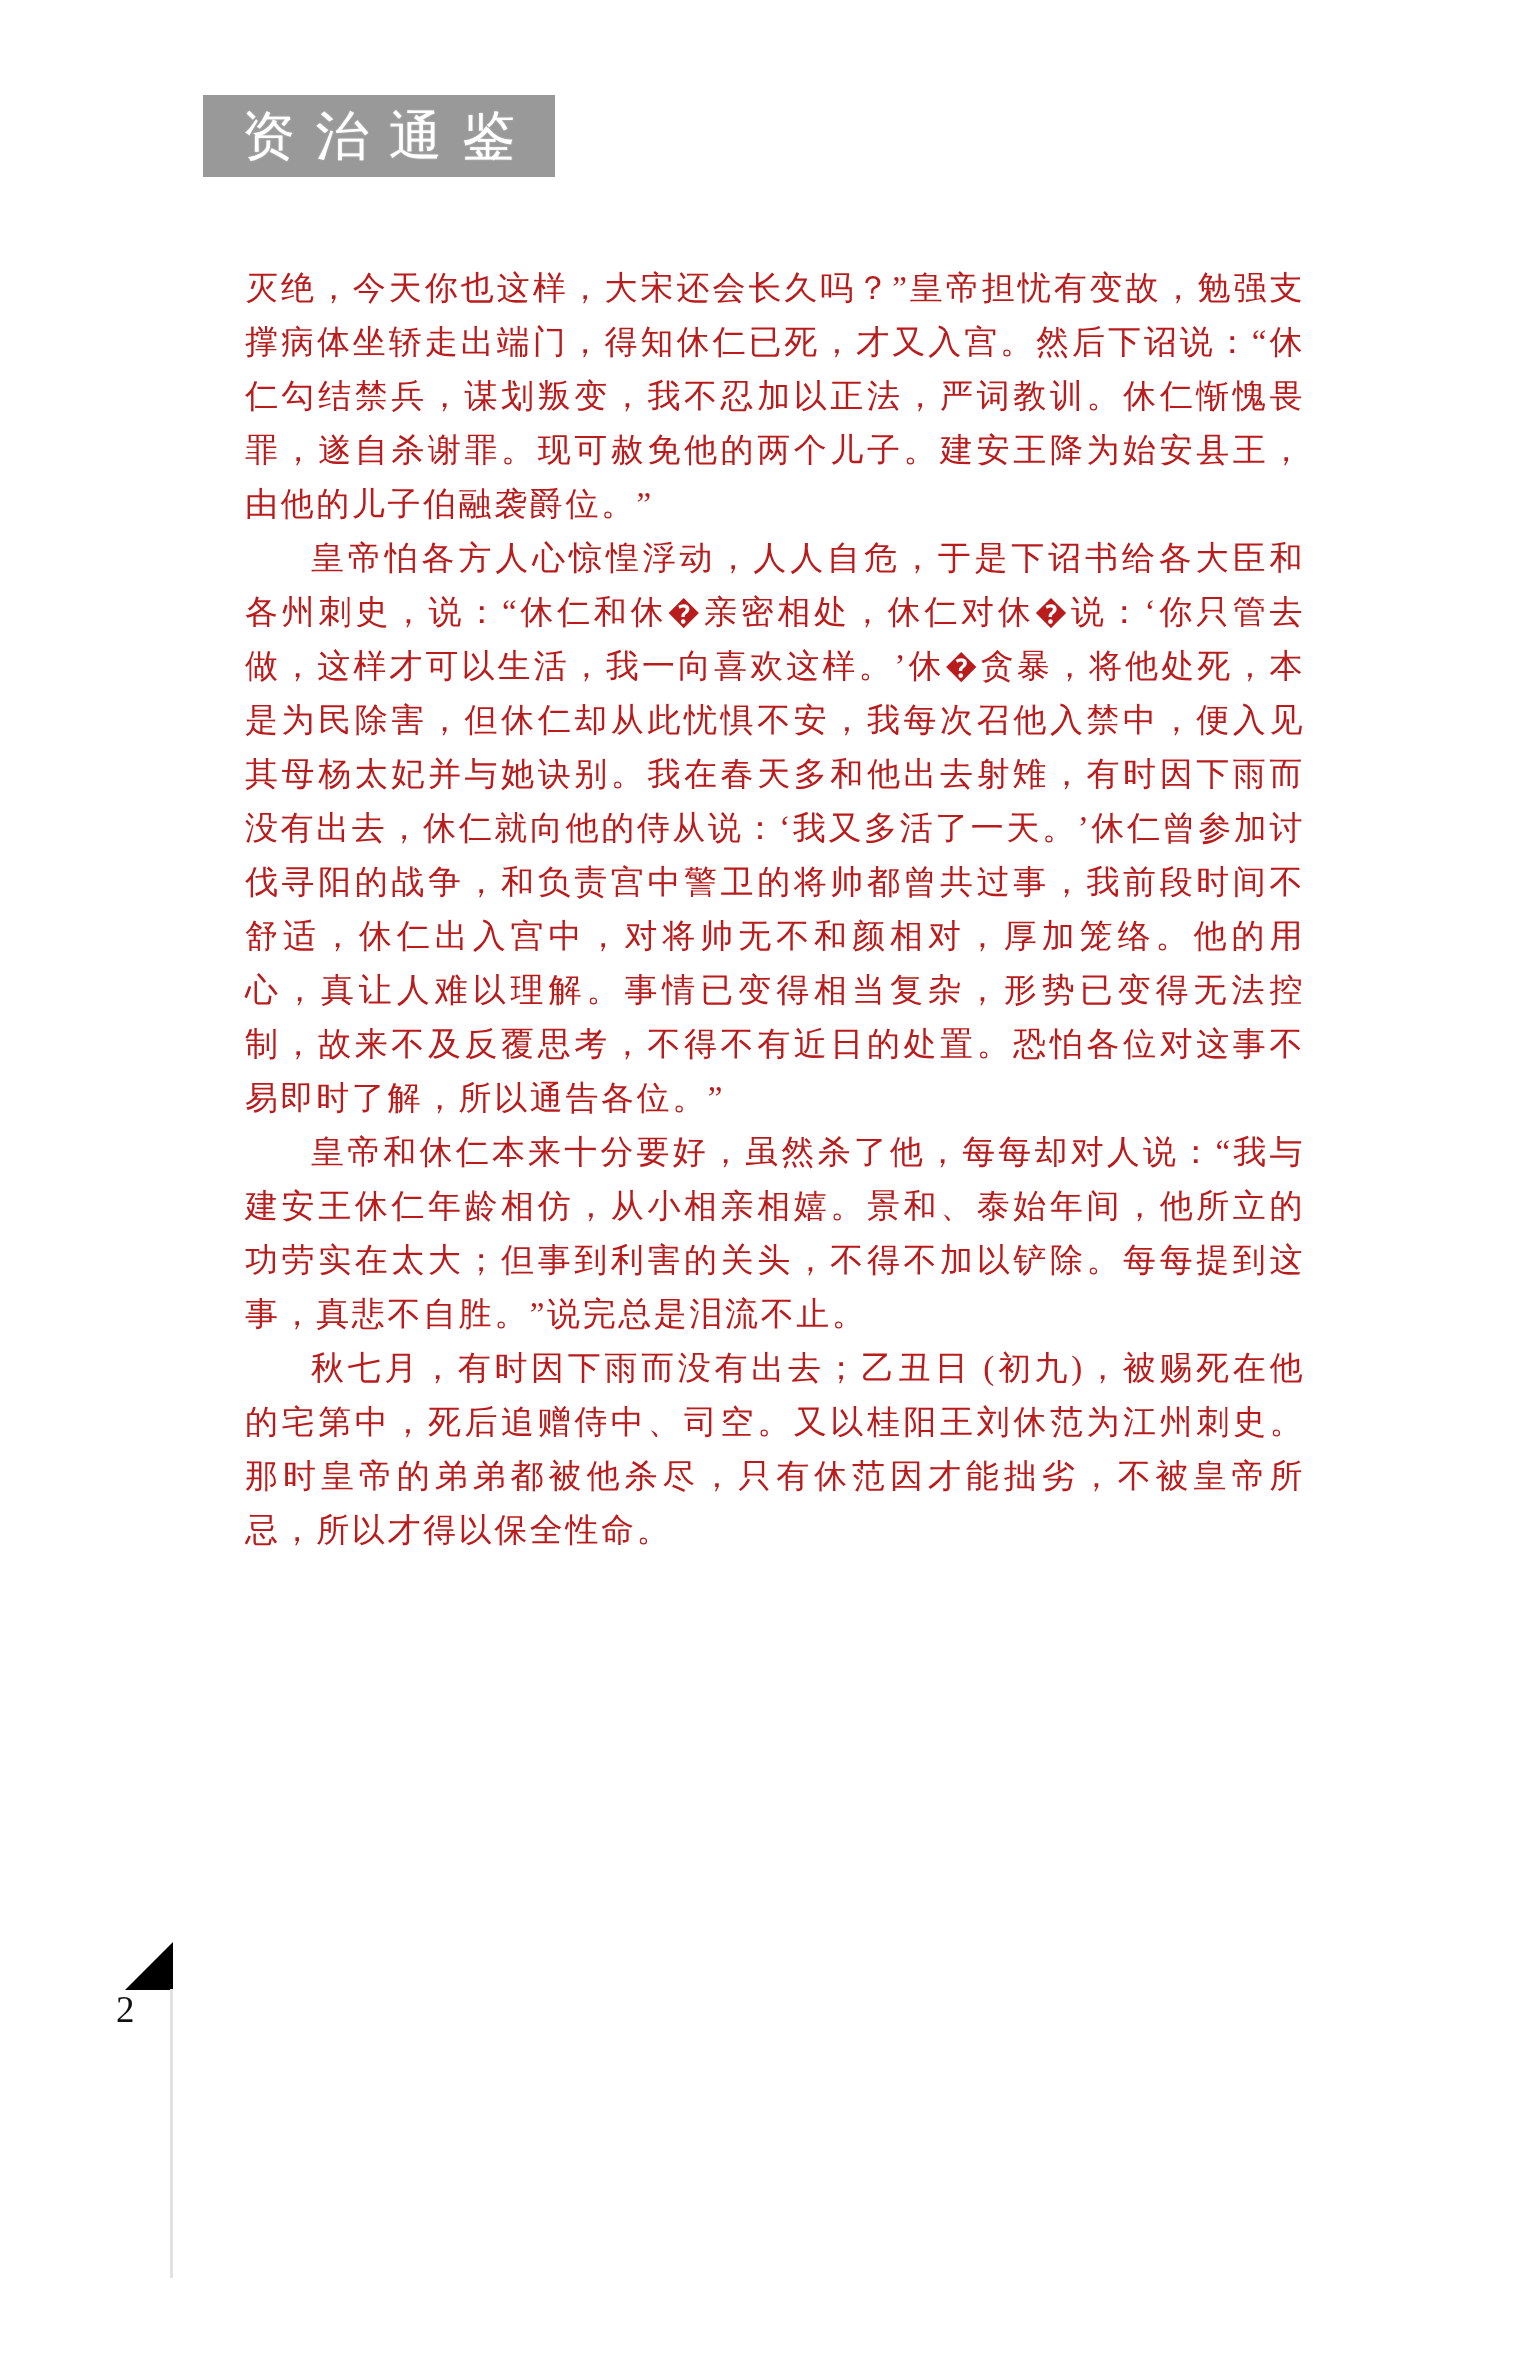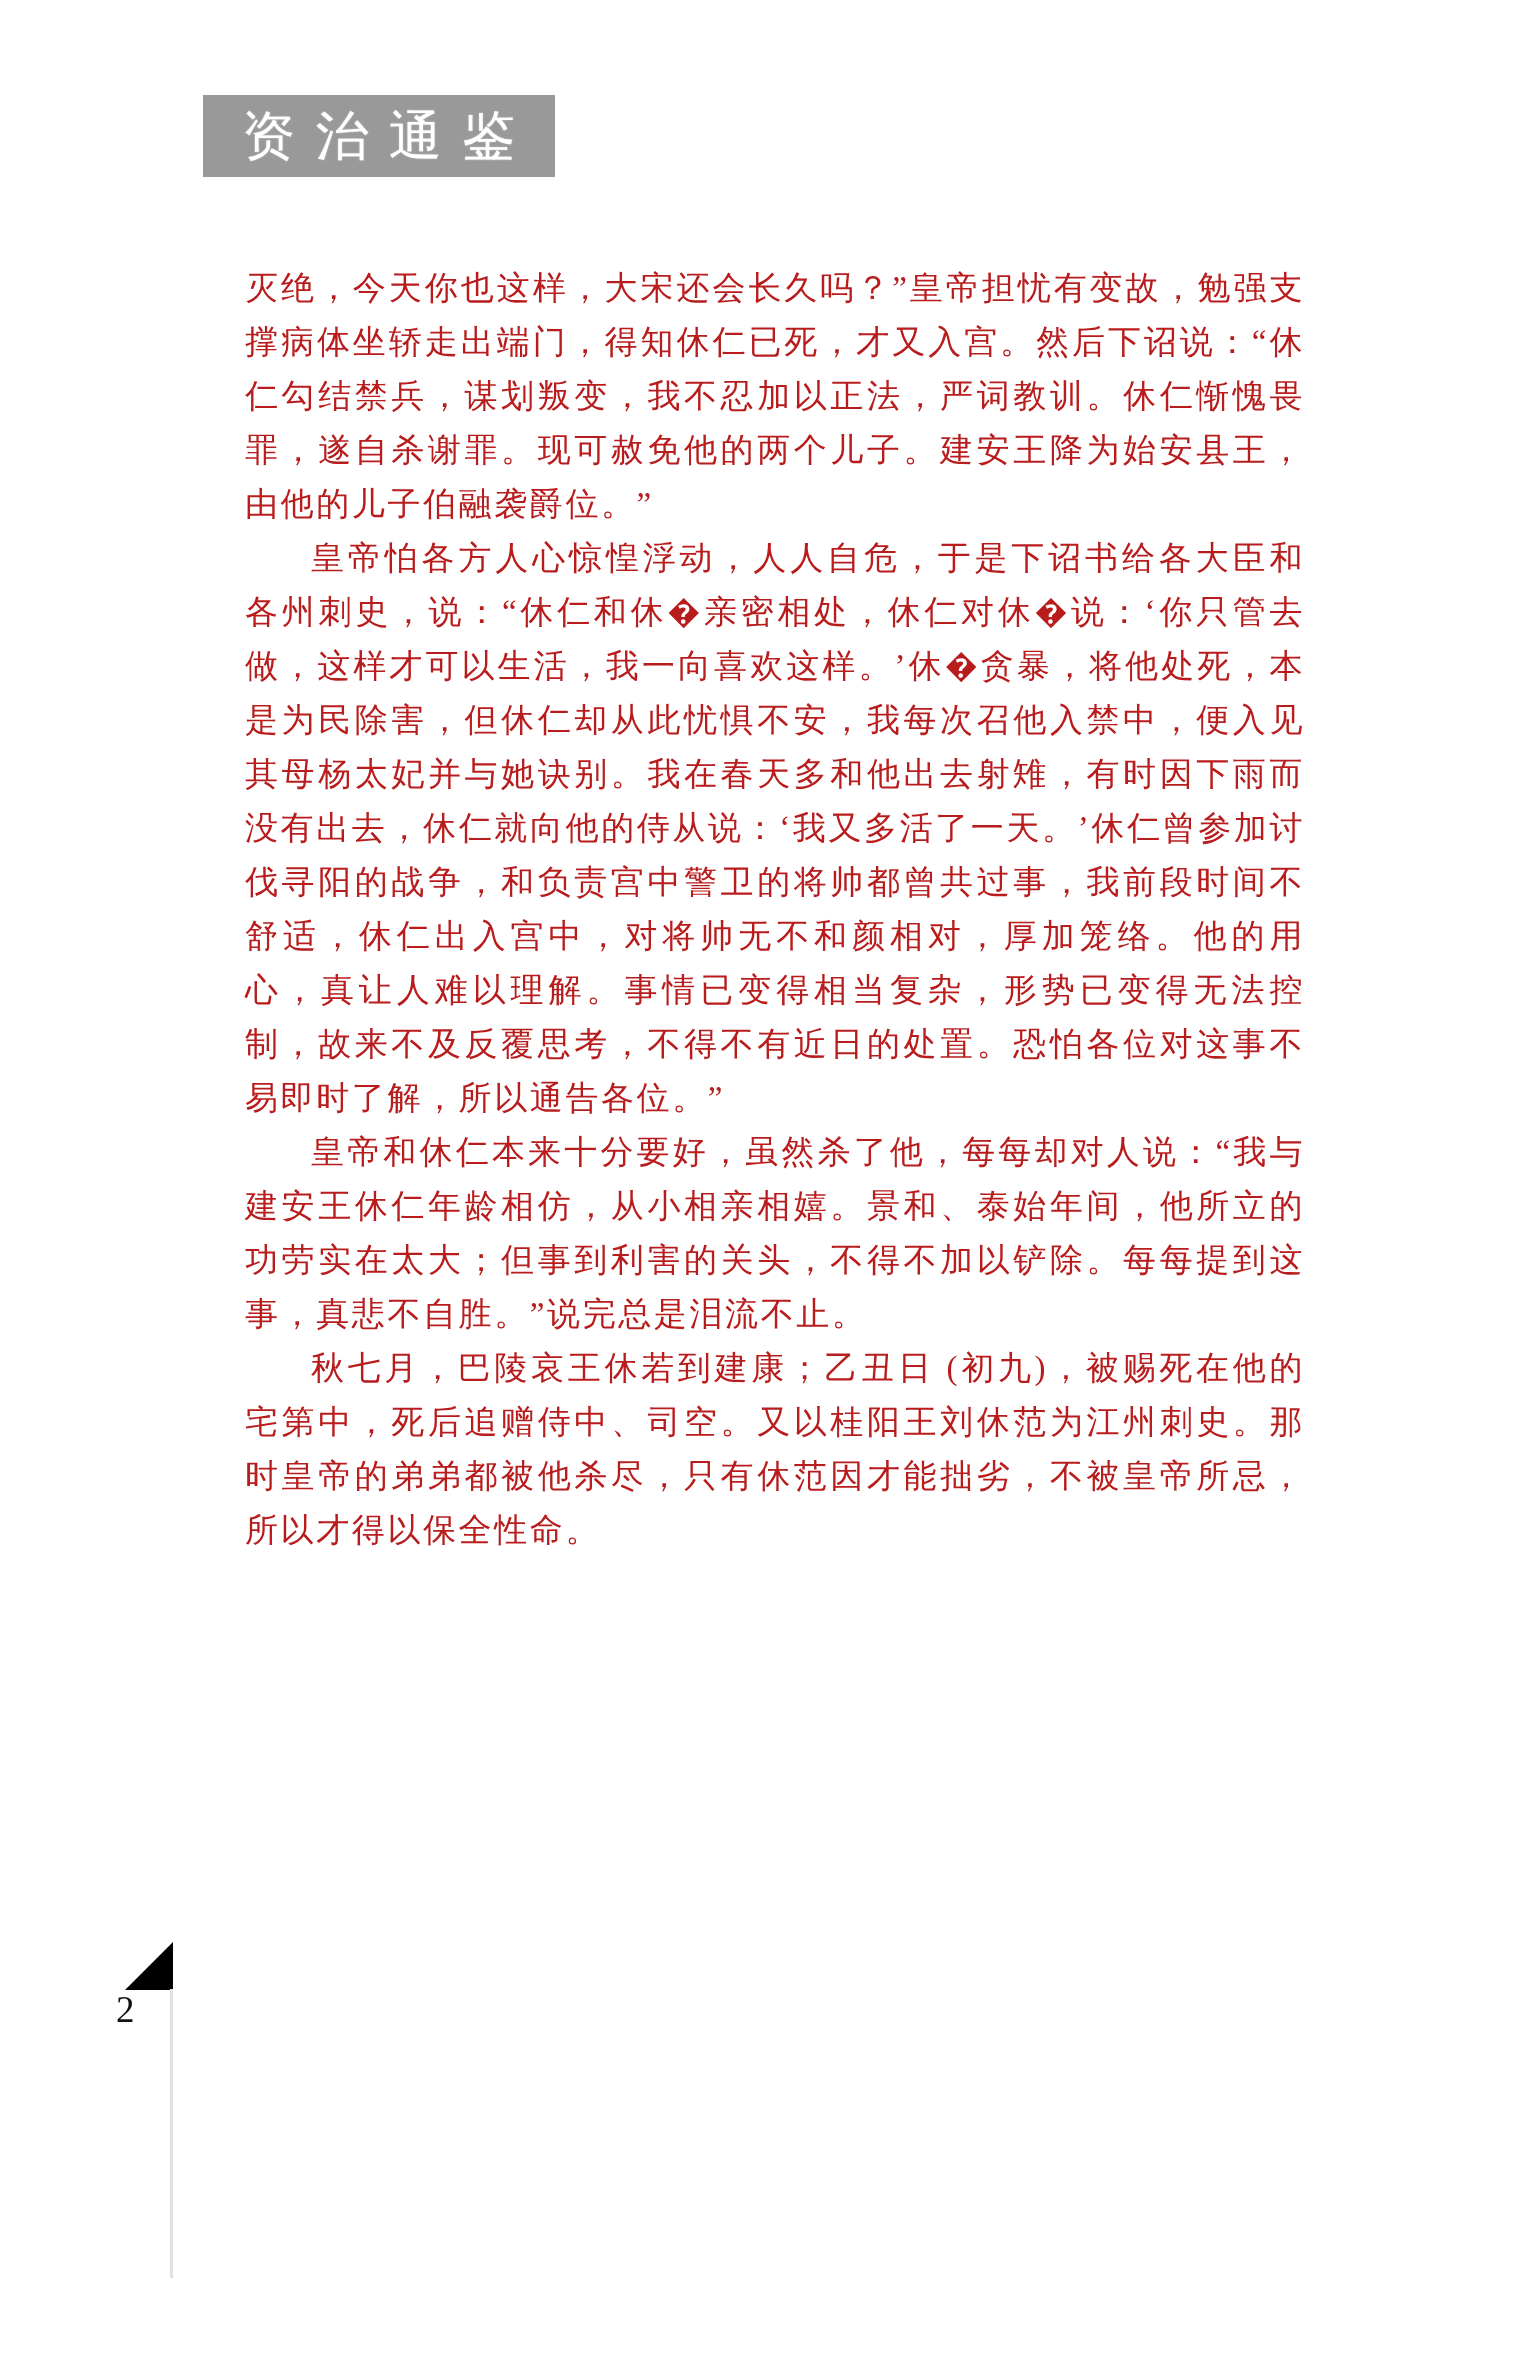--- a/index.html
+++ b/index.html
@@ -87,21 +87,21 @@
 <div class="page">
 
   <div class="logo-box">
     <span class="logo-text">资治通鉴</span>
   </div>
 
   <div class="text-block">
       <p>灭绝，今天你也这样，大宋还会长久吗？”皇帝担忧有变故，勉强支撑病体坐轿走出端门，得知休仁已死，才又入宫。然后下诏说：“休仁勾结禁兵，谋划叛变，我不忍加以正法，严词教训。休仁惭愧畏罪，遂自杀谢罪。现可赦免他的两个儿子。建安王降为始安县王，由他的儿子伯融袭爵位。”</p>
       <p>皇帝怕各方人心惊惶浮动，人人自危，于是下诏书给各大臣和各州刺史，说：“休仁和休�亲密相处，休仁对休�说：‘你只管去做，这样才可以生活，我一向喜欢这样。’休�贪暴，将他处死，本是为民除害，但休仁却从此忧惧不安，我每次召他入禁中，便入见其母杨太妃并与她诀别。我在春天多和他出去射雉，有时因下雨而没有出去，休仁就向他的侍从说：‘我又多活了一天。’休仁曾参加讨伐寻阳的战争，和负责宫中警卫的将帅都曾共过事，我前段时间不舒适，休仁出入宫中，对将帅无不和颜相对，厚加笼络。他的用心，真让人难以理解。事情已变得相当复杂，形势已变得无法控制，故来不及反覆思考，不得不有近日的处置。恐怕各位对这事不易即时了解，所以通告各位。”</p>
       <p>皇帝和休仁本来十分要好，虽然杀了他，每每却对人说：“我与建安王休仁年龄相仿，从小相亲相嬉。景和、泰始年间，他所立的功劳实在太大；但事到利害的关头，不得不加以铲除。每每提到这事，真悲不自胜。”说完总是泪流不止。</p>
-      <p>秋七月，巴陵哀王休若到建康；乙丑日 (初九)，被赐死在他的宅第中，死后追赠侍中、司空。又以桂阳王刘休范为江州刺史。那时皇帝的弟弟都被他杀尽，只有休范因才能拙劣，不被皇帝所忌，所以才得以保全性命。</p>
+      <p>秋七月，有时因下雨而没有出去；乙丑日 (初九)，被赐死在他的宅第中，死后追赠侍中、司空。又以桂阳王刘休范为江州刺史。那时皇帝的弟弟都被他杀尽，只有休范因才能拙劣，不被皇帝所忌，所以才得以保全性命。</p>
     </div>
 
   <svg class="triangle-marker" viewBox="0 0 56 56" width="48" height="48">
     <polygon points="0,56 56,56 56,0" fill="#000000"></polygon>
   </svg>
 
   <div class="page-number">2</div>
 
   <div class="footer-rule"></div>
 

